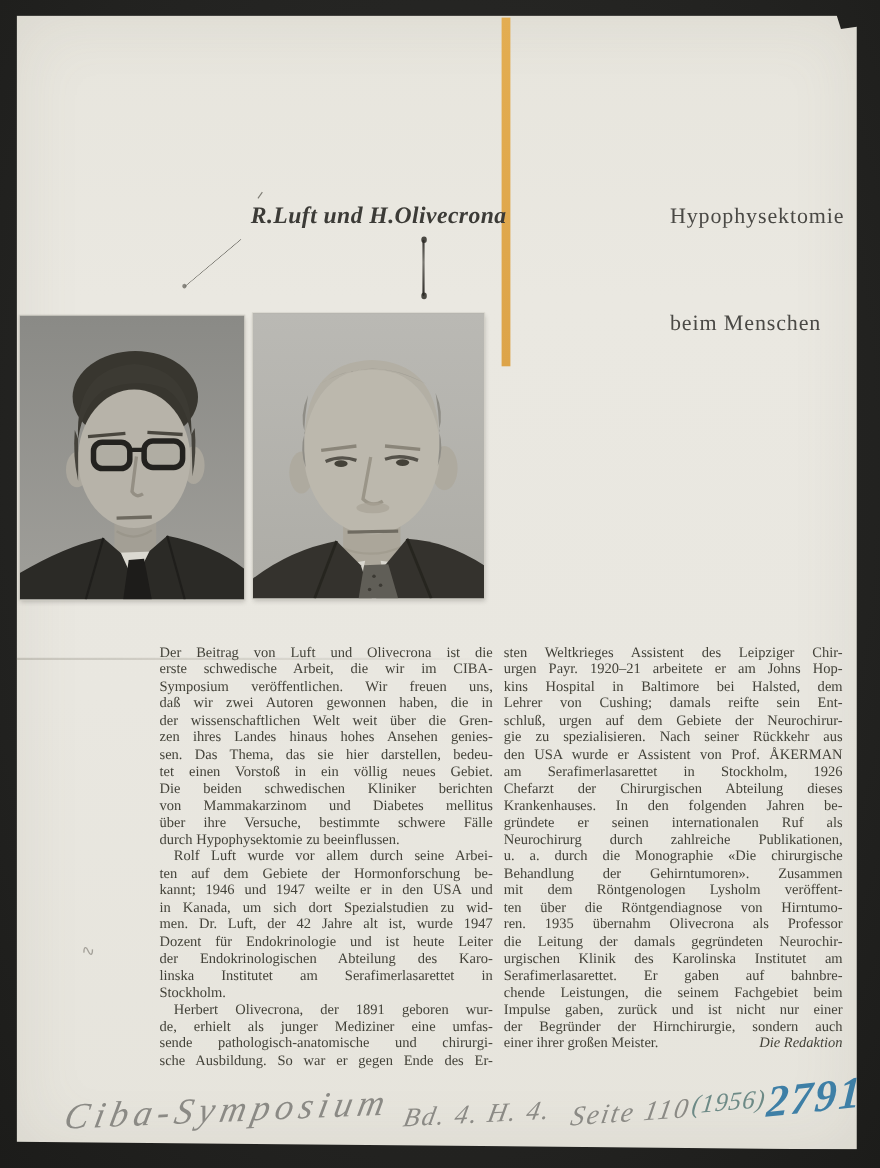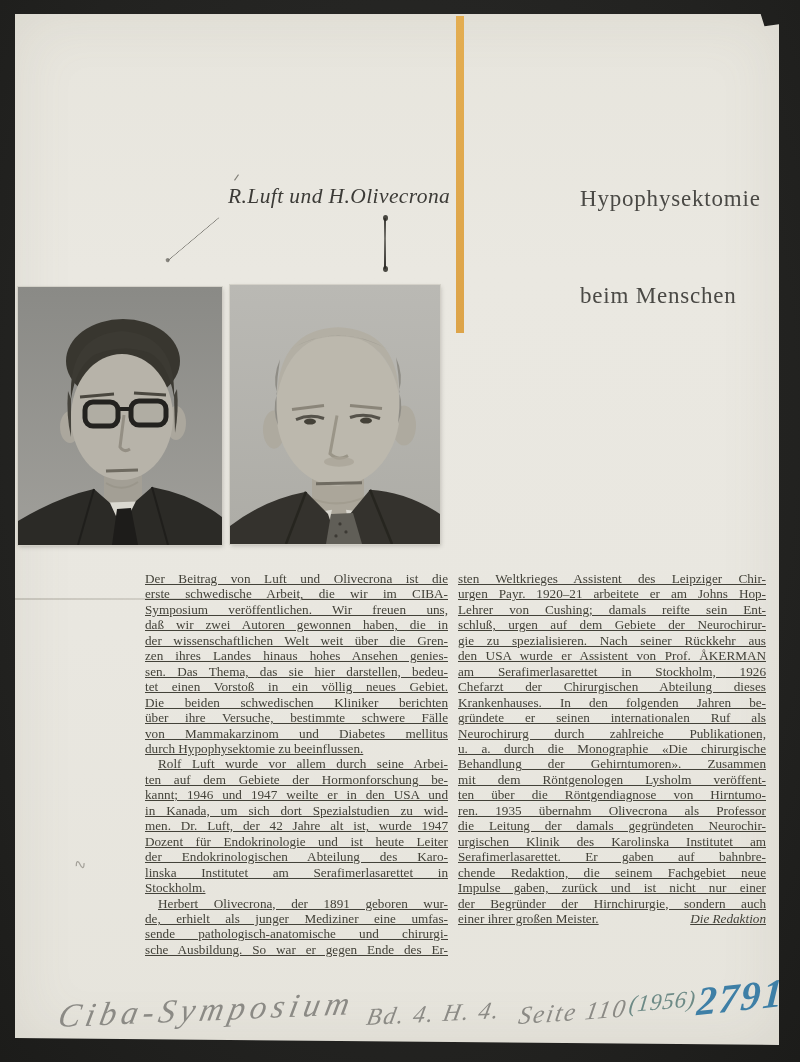--- a/index.html
+++ b/index.html
@@ -16,22 +16,23 @@
     box-shadow: inset 0 0 60px rgba(120,115,100,0.12);
   }
   .accent-bar {
     position:absolute; left:441px; top:2px; width:8px; height:317px;
     background: linear-gradient(180deg,#e3ad51,#dda449);
   }
   .author-line {
     position:absolute; left:213px; top:170px; width:246px;
     font-style: italic; font-size:21.5px; color:#3c3b37; letter-spacing:0.4px;
     white-space:nowrap;
-  }
-  .doc-title { position:absolute; left:565px; color:#4a4945; font-size:23px; letter-spacing:0.8px; white-space:nowrap; }
+    font-weight:bold;
+  }
+  .doc-title { position:absolute; left:594px; color:#4a4945; font-size:20px; letter-spacing:0.8px; white-space:nowrap; }
   .doc-title.l1 { top:172px; }
   .doc-title.l2 { top:269px; }
 
   
   .pencil-diagonal {
     position:absolute; left:153px; top:246px; width:67px; height:0;
     border-top:1.6px solid rgba(70,68,62,0.75);
     transform: rotate(-40deg); transform-origin:left center; border-radius:2px;
   }
   .pencil-diagonal::after{ content:""; position:absolute; left:-2px; top:-3px; width:4px; height:4px; background:rgba(70,68,62,0.6); border-radius:50%; }
@@ -56,21 +57,21 @@
     filter: blur(0.4px);
   }
 
   
   .photo { position:absolute; background:#9a9995; box-shadow: 0 0 0 1px rgba(210,207,198,0.9), 1px 2px 4px rgba(60,57,50,0.25); overflow:hidden; }
   .photo.left  { left:3px;  top:273px; width:204px; height:258px; }
   .photo.right { left:215px; top:271px; width:210px; height:259px; }
   .photo svg { display:block; width:100%; height:100%; }
 
   
-  .col { position:absolute; top:557px; color:#434239; font-size:13.2px; line-height:15.45px;text-decoration:underline; }
+  .col { position:absolute; top:571px; color:#434239; font-size:13.2px; line-height:15.45px; }
   .col.left  { left:130px; width:303px; }
   .col.right { left:443px; width:308px; }
   .line { text-align:justify; text-align-last:justify; white-space:normal; }
   .line.nj { text-align-last:left; }
   .final-line { display:flex; justify-content:space-between;align-items:center; }
   .final-line .sig { font-style:italic; }
 
   
   .hw { position:absolute; font-style:italic; transform-origin:left center; white-space:nowrap; }
   .hw-title  { left:44px;  top:984px; font-size:33px; color:#8b8a85; letter-spacing:5px; transform:rotate(-2.5deg) skewX(-14deg); }
@@ -172,58 +173,59 @@
   <div class="col left" id="col-left">
       <div class="line">Der Beitrag von Luft und Olivecrona ist die</div>
       <div class="line">erste schwedische Arbeit, die wir im CIBA-</div>
       <div class="line">Symposium veröffentlichen. Wir freuen uns,</div>
       <div class="line">daß wir zwei Autoren gewonnen haben, die in</div>
       <div class="line">der wissenschaftlichen Welt weit über die Gren-</div>
       <div class="line">zen ihres Landes hinaus hohes Ansehen genies-</div>
       <div class="line">sen. Das Thema, das sie hier darstellen, bedeu-</div>
       <div class="line">tet einen Vorstoß in ein völlig neues Gebiet.</div>
       <div class="line">Die beiden schwedischen Kliniker berichten</div>
+      <div class="line">von Mammakarzinom und Diabetes mellitus</div>
       <div class="line">über ihre Versuche, bestimmte schwere Fälle</div>
-      <div class="line">von Mammakarzinom und Diabetes mellitus</div>
       <div class="line nj">durch Hypophysektomie zu beeinflussen.</div>
       <div class="line" style="padding-left: 13px;">Rolf Luft wurde vor allem durch seine Arbei-</div>
       <div class="line">ten auf dem Gebiete der Hormonforschung be-</div>
       <div class="line">kannt; 1946 und 1947 weilte er in den USA und</div>
       <div class="line">in Kanada, um sich dort Spezialstudien zu wid-</div>
       <div class="line">men. Dr. Luft, der 42 Jahre alt ist, wurde 1947</div>
       <div class="line">Dozent für Endokrinologie und ist heute Leiter</div>
       <div class="line">der Endokrinologischen Abteilung des Karo-</div>
       <div class="line">linska Institutet am Serafimerlasarettet in</div>
       <div class="line nj">Stockholm.</div>
       <div class="line" style="padding-left: 13px;">Herbert Olivecrona, der 1891 geboren wur-</div>
       <div class="line">de, erhielt als junger Mediziner eine umfas-</div>
       <div class="line">sende pathologisch-anatomische und chirurgi-</div>
       <div class="line">sche Ausbildung. So war er gegen Ende des Er-</div>
     </div>
   <div class="col right" id="col-right">
       <div class="line">sten Weltkrieges Assistent des Leipziger Chir-</div>
       <div class="line">urgen Payr. 1920–21 arbeitete er am Johns Hop-</div>
+      <div class="line">kins Hospital in Baltimore bei Halsted, dem</div>
       <div class="line">Lehrer von Cushing; damals reifte sein Ent-</div>
       <div class="line">schluß, urgen auf dem Gebiete der Neurochirur-</div>
       <div class="line">gie zu spezialisieren. Nach seiner Rückkehr aus</div>
       <div class="line">den USA wurde er Assistent von Prof. ÅKERMAN</div>
       <div class="line">am Serafimerlasarettet in Stockholm, 1926</div>
       <div class="line">Chefarzt der Chirurgischen Abteilung dieses</div>
       <div class="line">Krankenhauses. In den folgenden Jahren be-</div>
       <div class="line">gründete er seinen internationalen Ruf als</div>
       <div class="line">Neurochirurg durch zahlreiche Publikationen,</div>
       <div class="line">u. a. durch die Monographie «Die chirurgische</div>
       <div class="line">Behandlung der Gehirntumoren». Zusammen</div>
       <div class="line">mit dem Röntgenologen Lysholm veröffent-</div>
       <div class="line">ten über die Röntgendiagnose von Hirntumo-</div>
       <div class="line">ren. 1935 übernahm Olivecrona als Professor</div>
       <div class="line">die Leitung der damals gegründeten Neurochir-</div>
       <div class="line">urgischen Klinik des Karolinska Institutet am</div>
       <div class="line">Serafimerlasarettet. Er gaben auf bahnbre-</div>
-      <div class="line">chende Redaktion, die seinem Fachgebiet neue</div>
+      <div class="line">chende Leistungen, die seinem Fachgebiet beim</div>
       <div class="line">Impulse gaben, zurück und ist nicht nur einer</div>
       <div class="line">der Begründer der Hirnchirurgie, sondern auch</div>
       <div class="final-line">
         <span>einer ihrer großen Meister.</span>
         <span class="sig">Die Redaktion</span>
       </div>
     </div>
 
   <div class="hw hw-title">Ciba-Symposium</div>
   <div class="hw hw-volume">Bd. 4. H. 4.</div>

